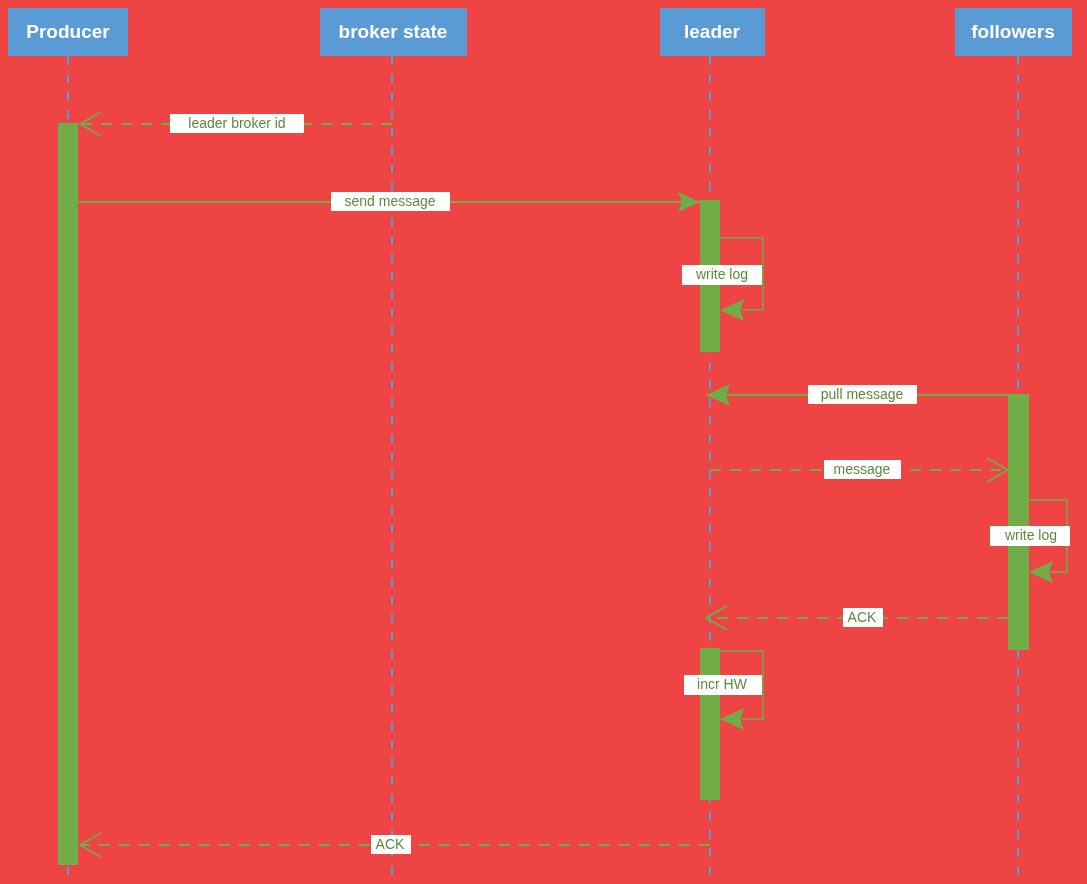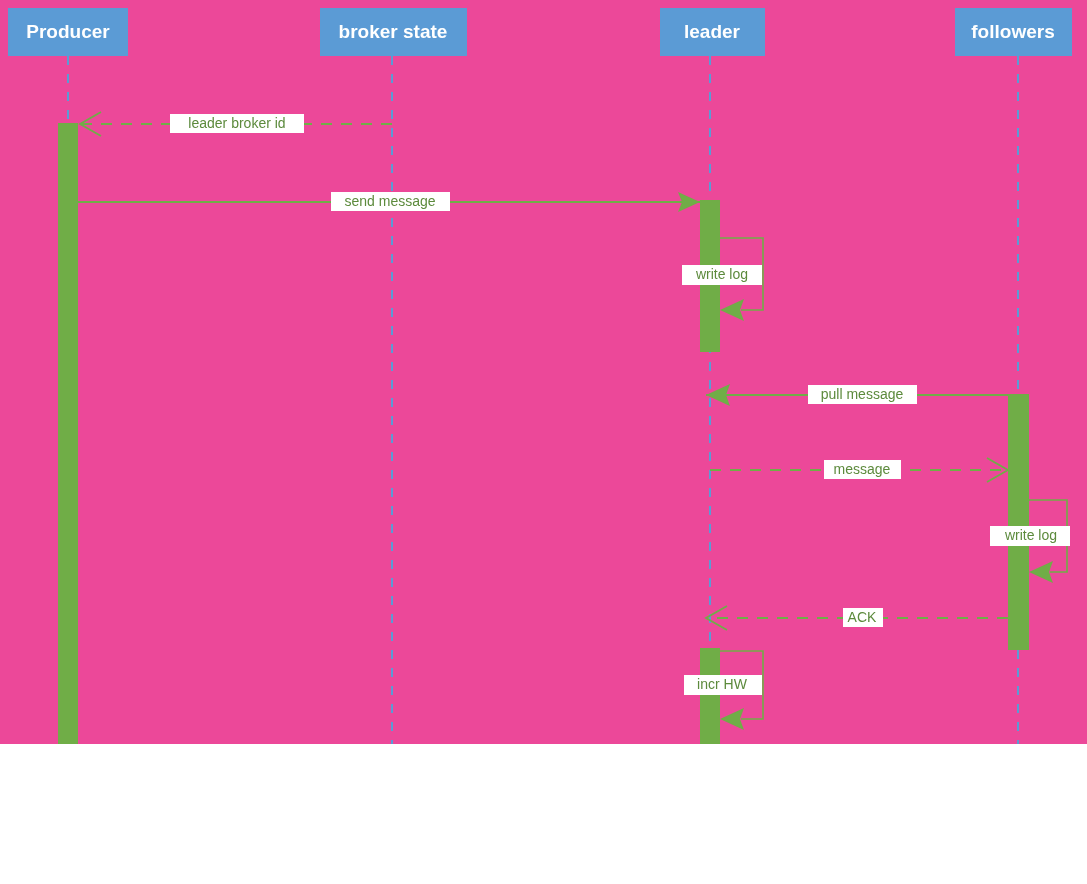--- a/index.html
+++ b/index.html
@@ -6,22 +6,22 @@
     margin: 0;
     padding: 0;
     background: #ffffff;
   }
   body {
     font-family: "Liberation Sans", sans-serif;
   }
   #diagram-root {
     position: relative;
     width: 1087px;
-    height: 744px;
-    background: #ec4899;
+    height: 884px;
+    background: #ef4444;
     overflow: hidden;
   }
   svg.diagram-canvas {
     position: absolute;
     left: 0;
     top: 0;
     width: 1087px;
     height: 884px;
   }
   .participant-box-rect {

